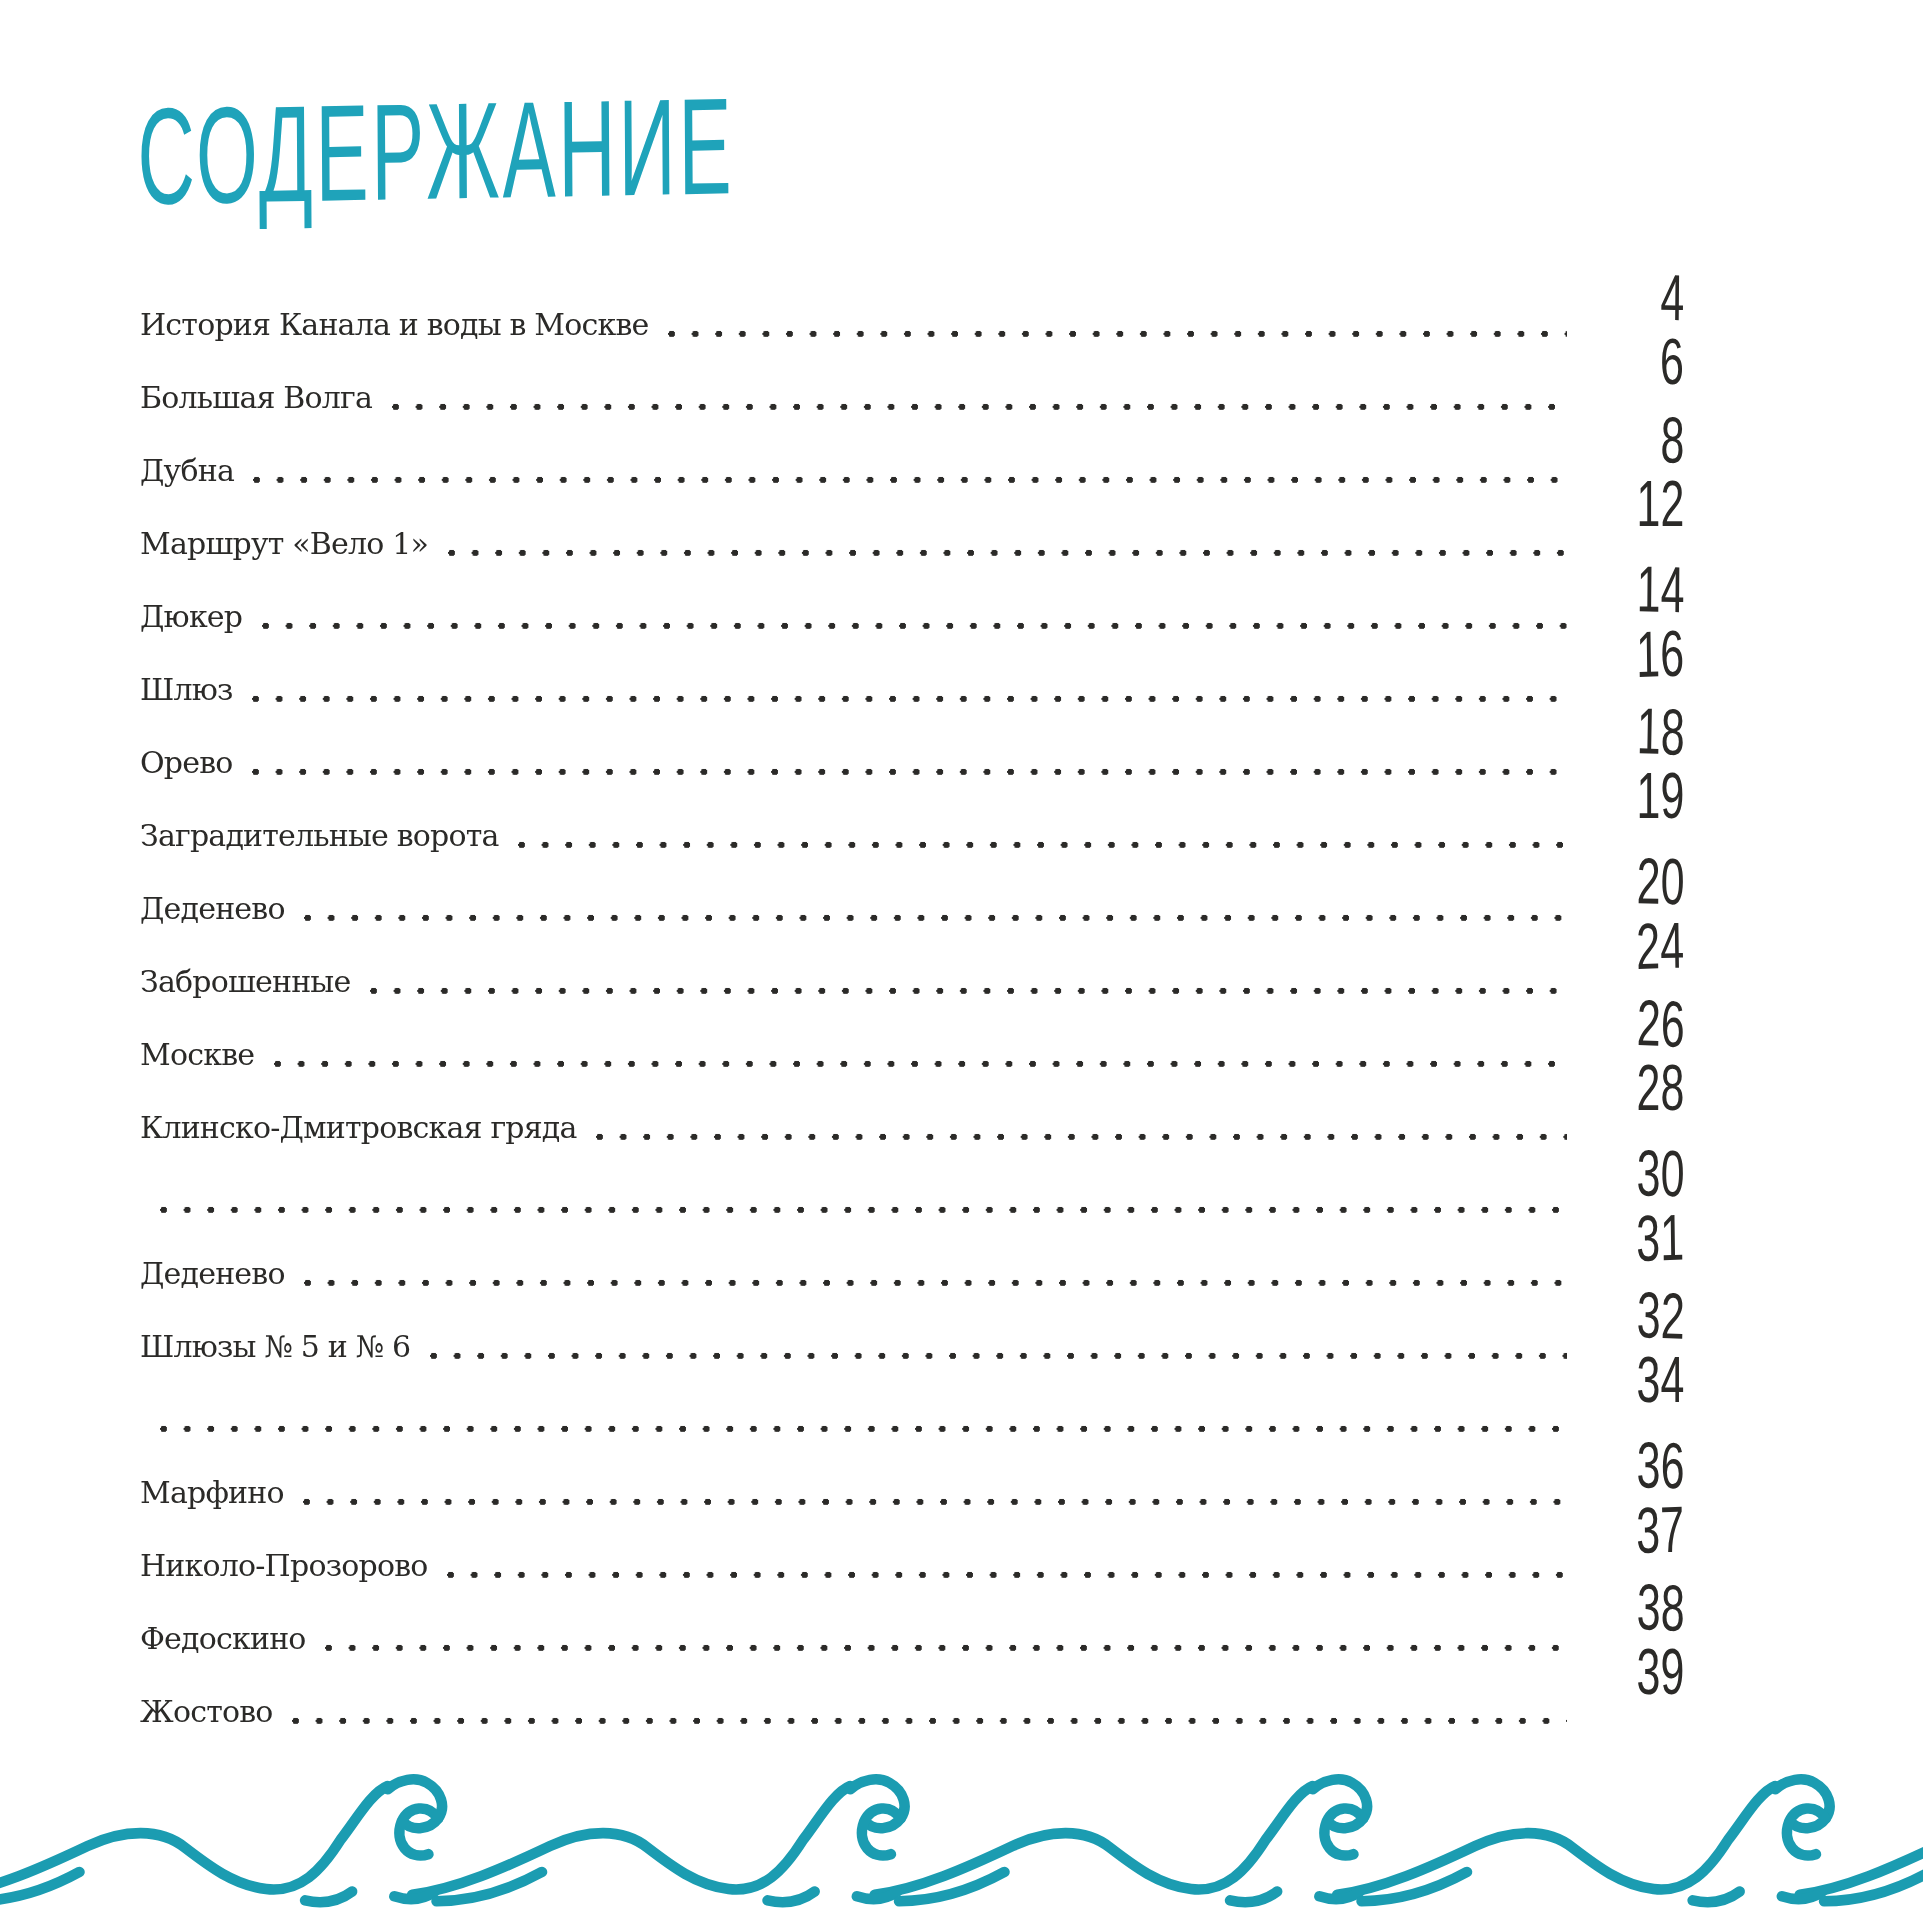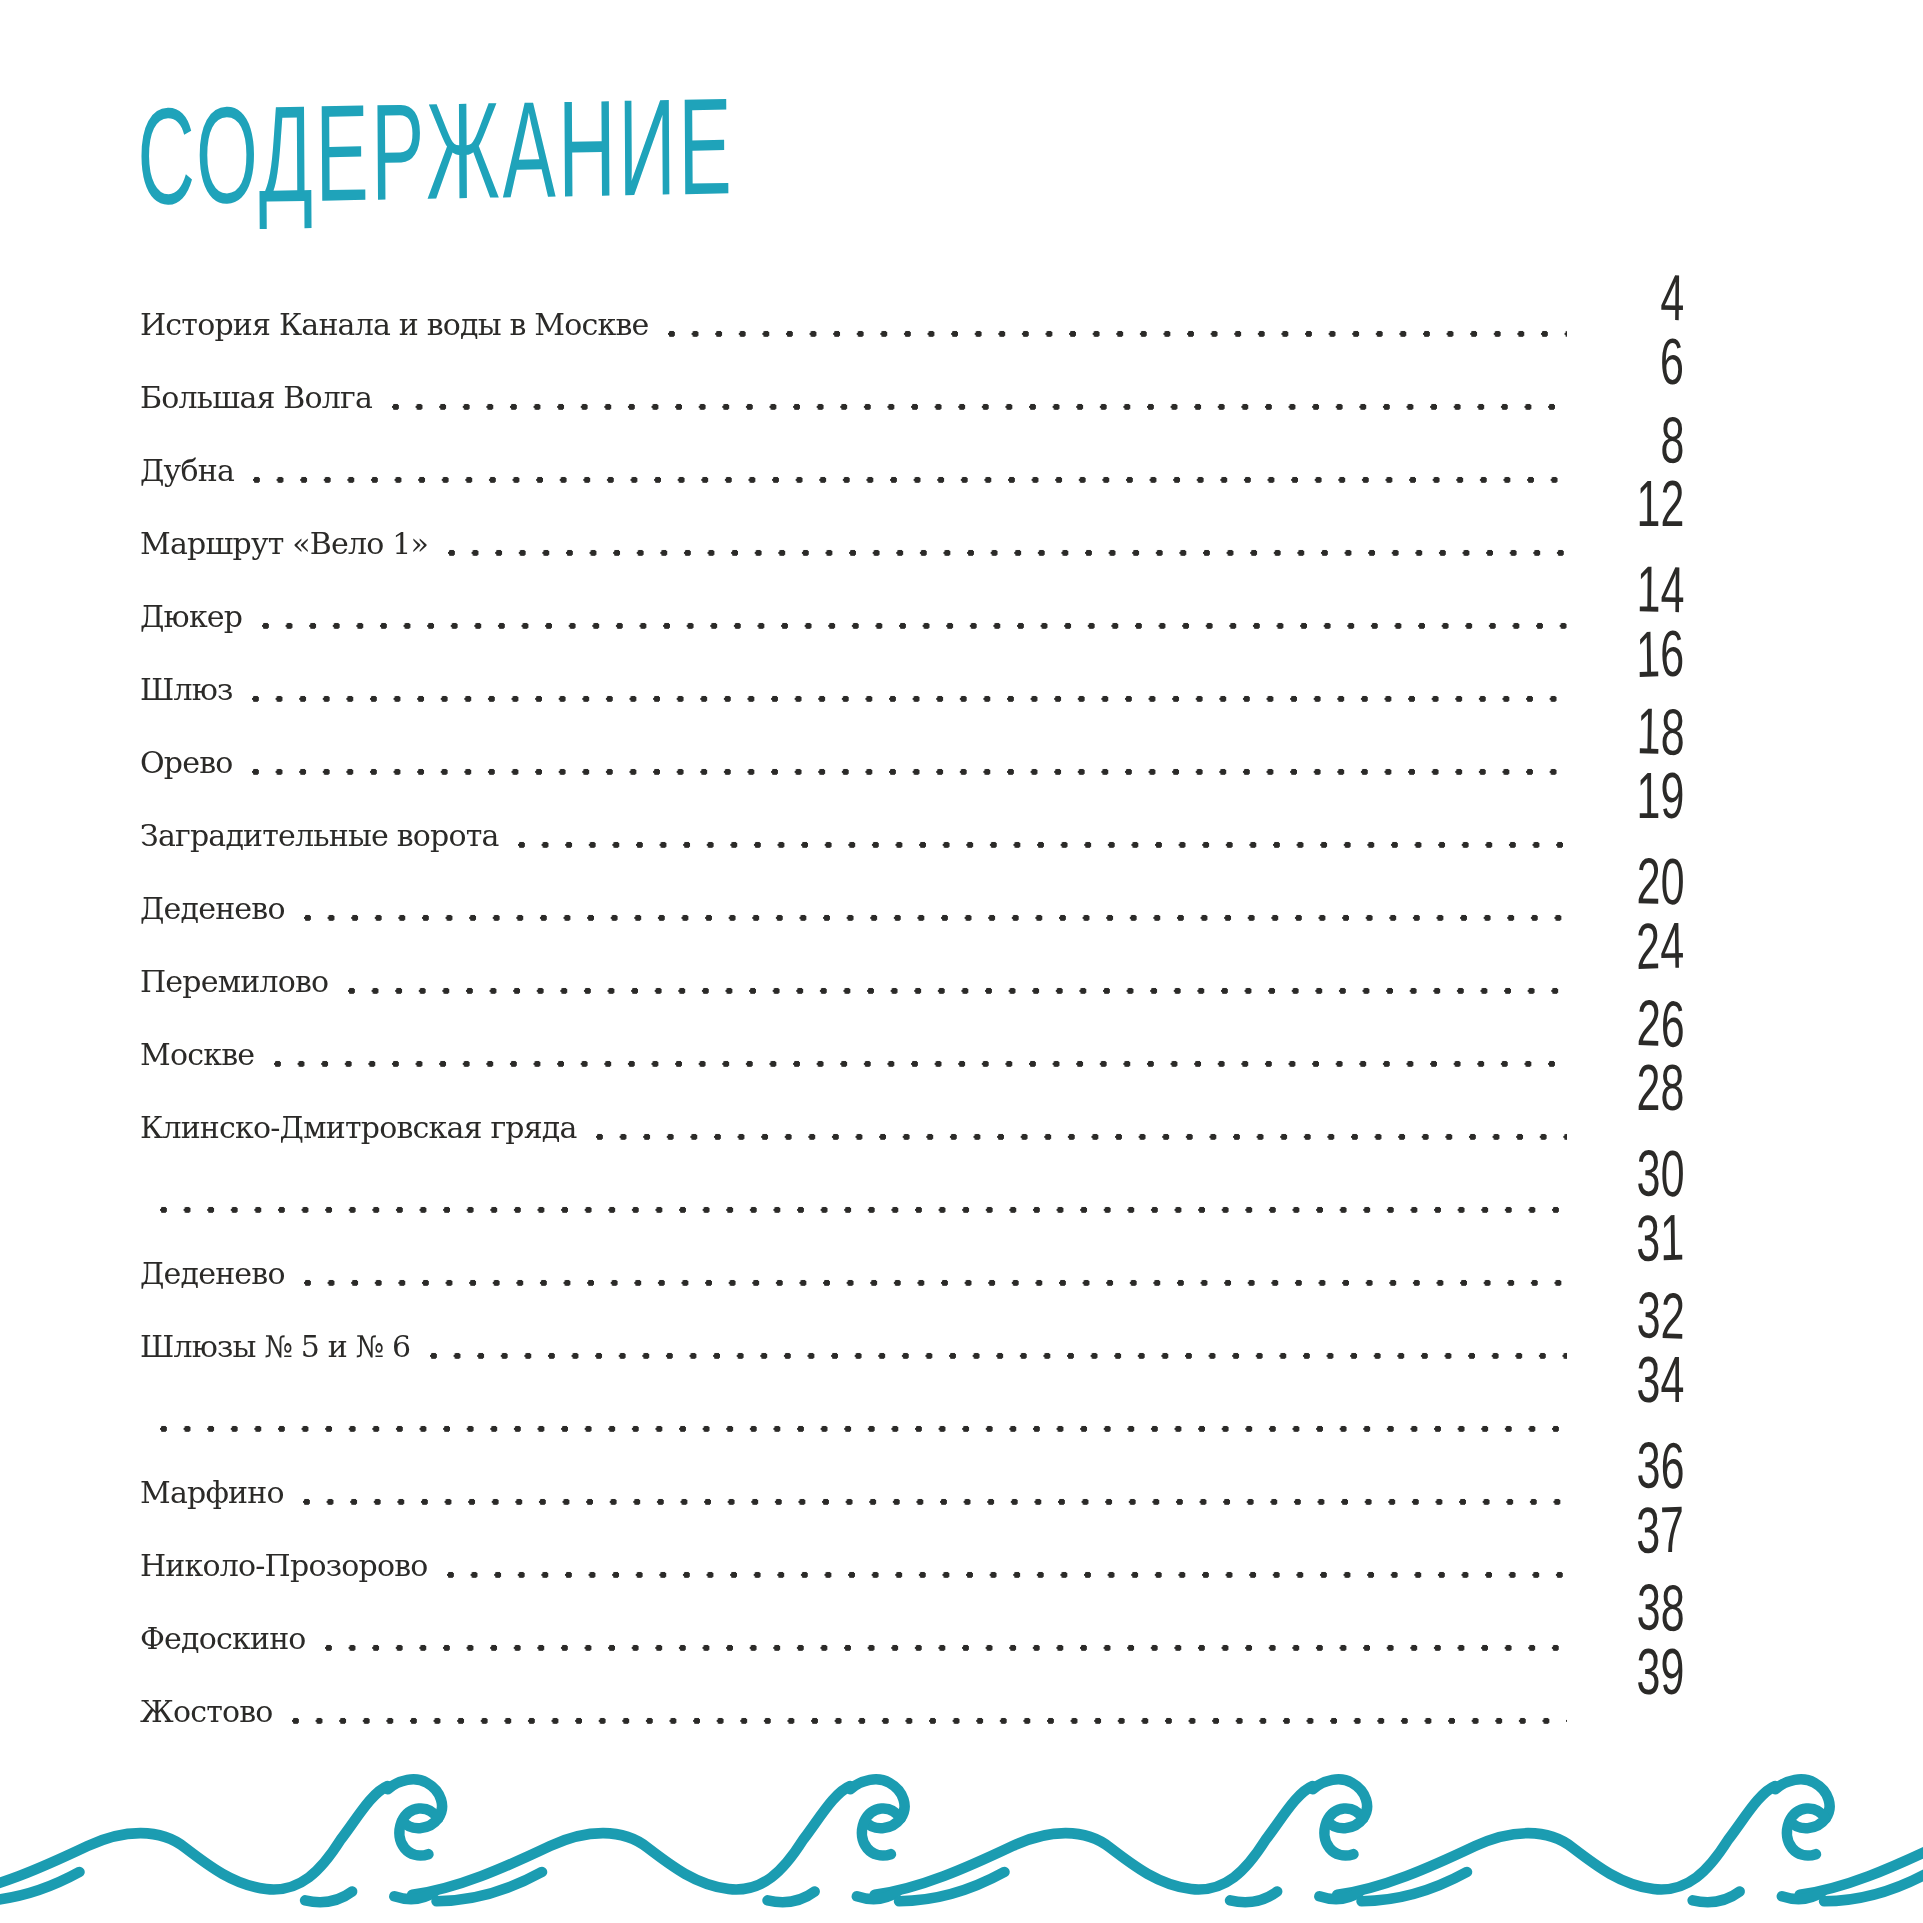--- a/index.html
+++ b/index.html
@@ -140,21 +140,21 @@
       <span class="label">Заградительные ворота</span>
       <span class="leader"></span>
       <span class="num"><span class="numin">19</span></span>
     </div>
     <div class="row">
       <span class="label">Деденево</span>
       <span class="leader"></span>
       <span class="num"><span class="numin">20</span></span>
     </div>
     <div class="row">
-      <span class="label">Перемилово</span>
+      <span class="label">Заброшенные</span>
       <span class="leader"></span>
       <span class="num"><span class="numin">24</span></span>
     </div>
     <div class="row">
       <span class="label">Москве</span>
       <span class="leader"></span>
       <span class="num"><span class="numin">26</span></span>
     </div>
     <div class="row">
       <span class="label">Клинско-Дмитровская гряда</span>

